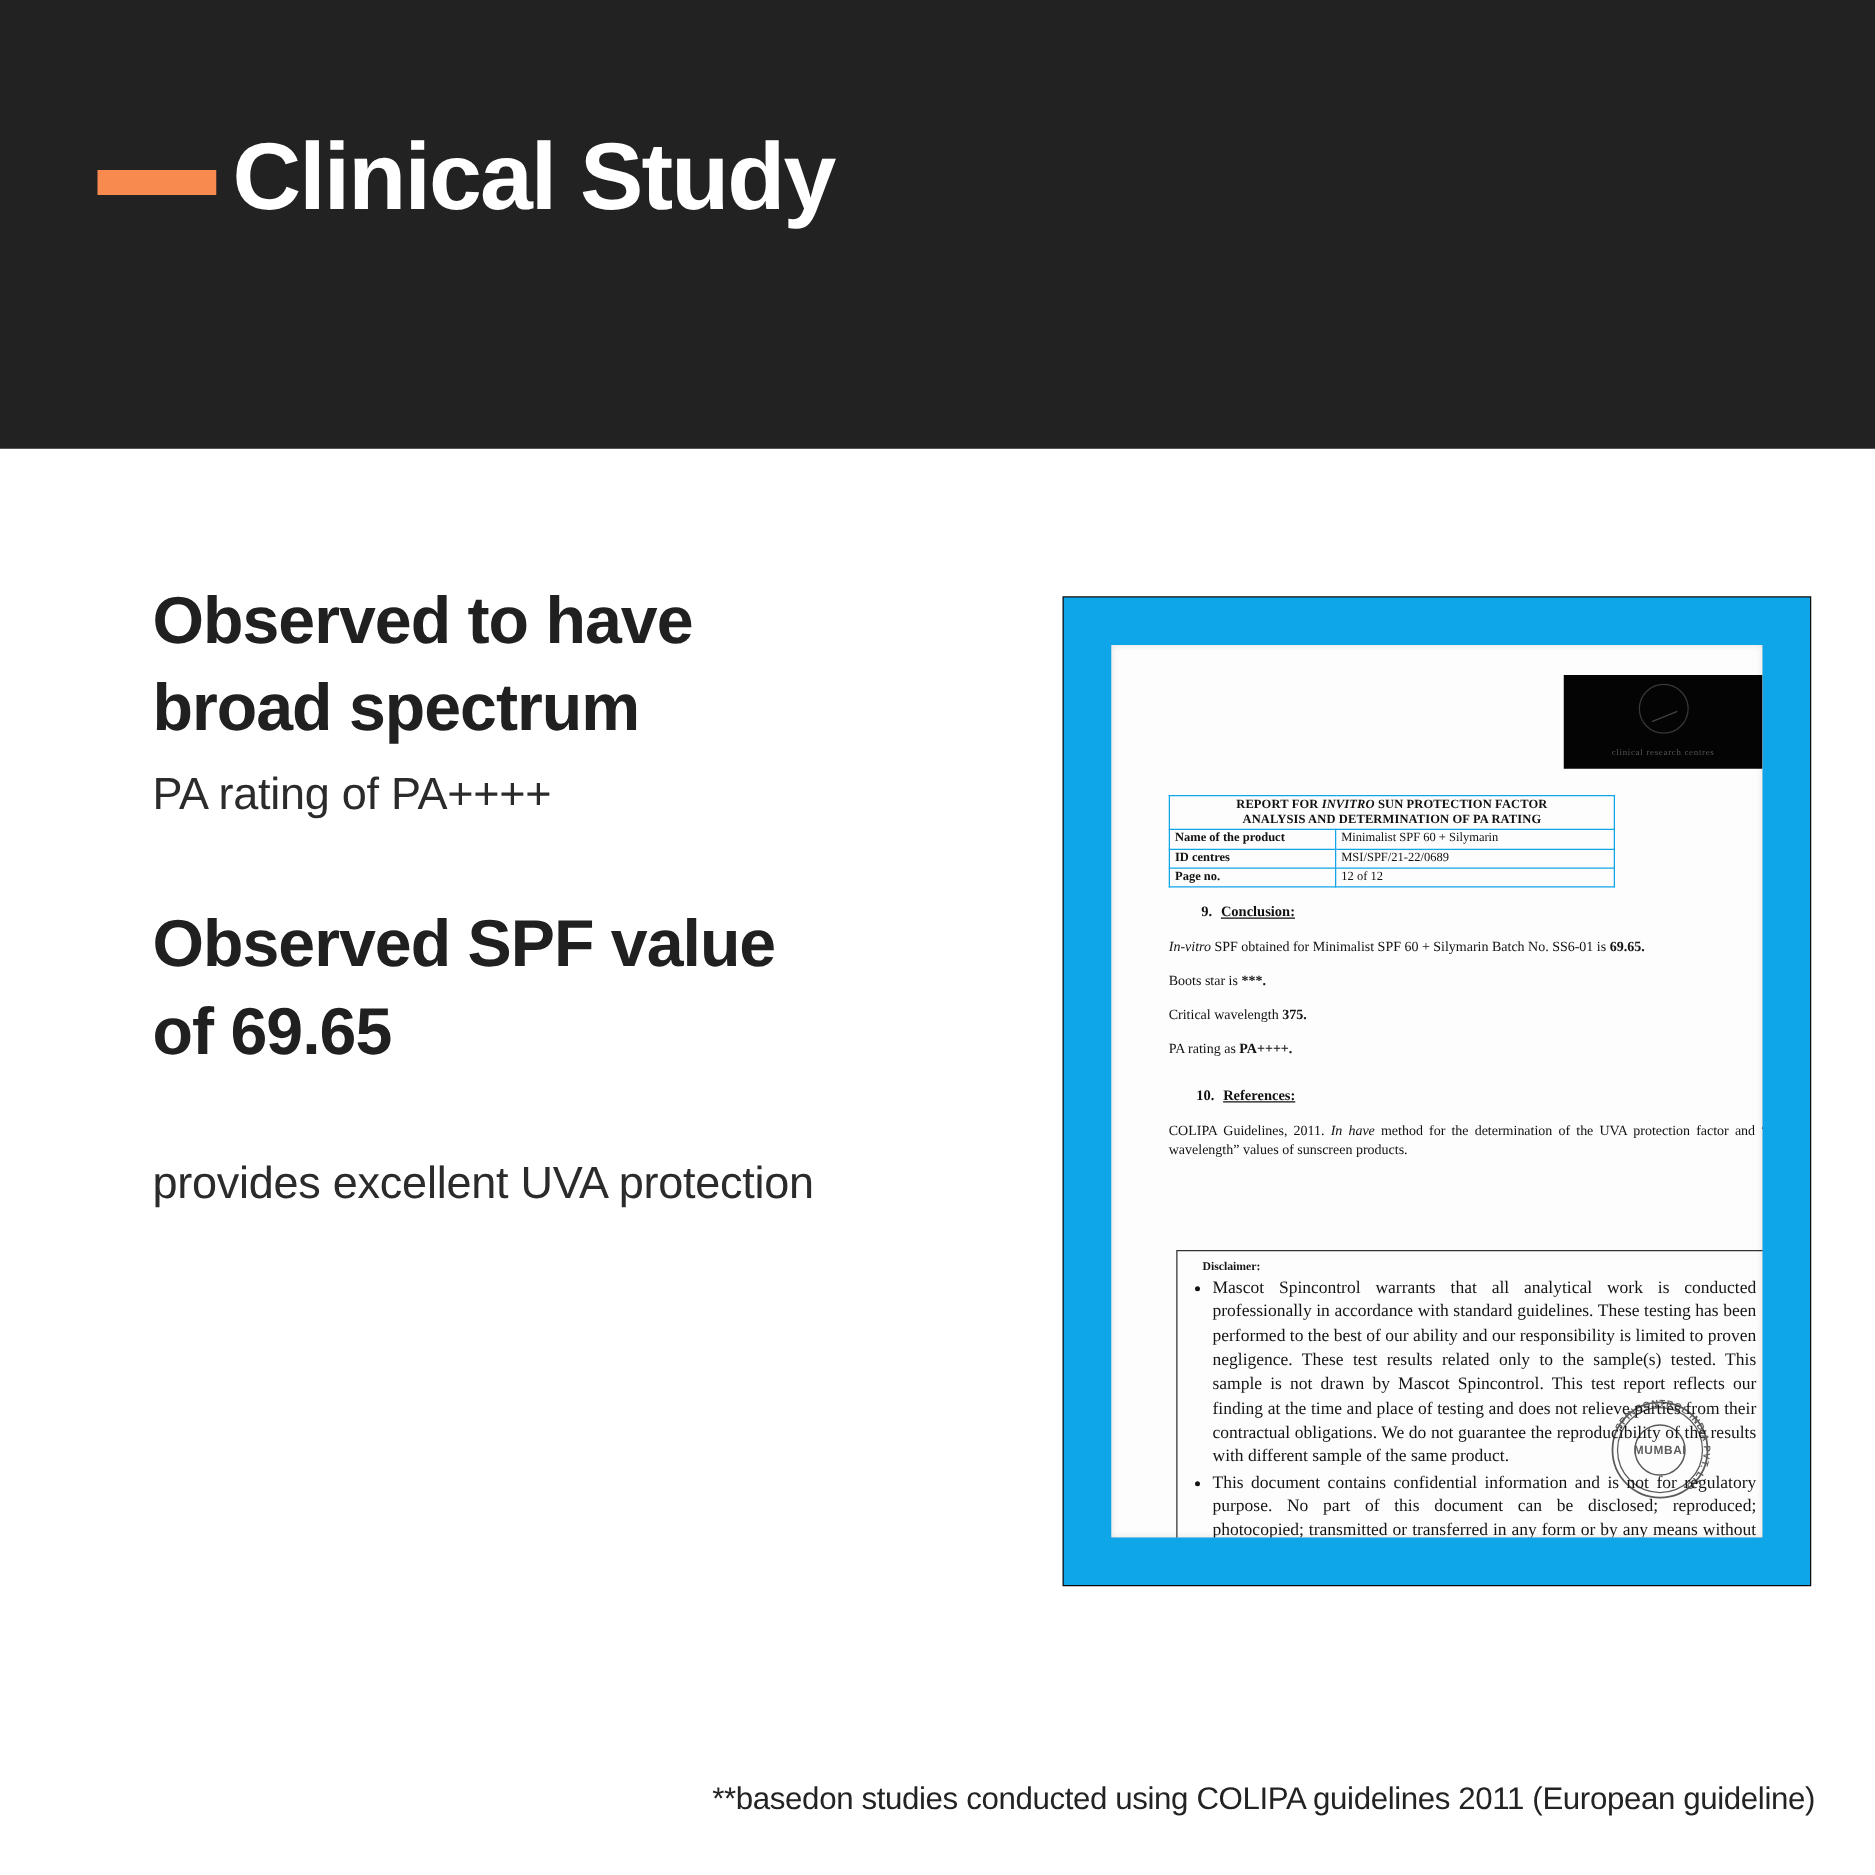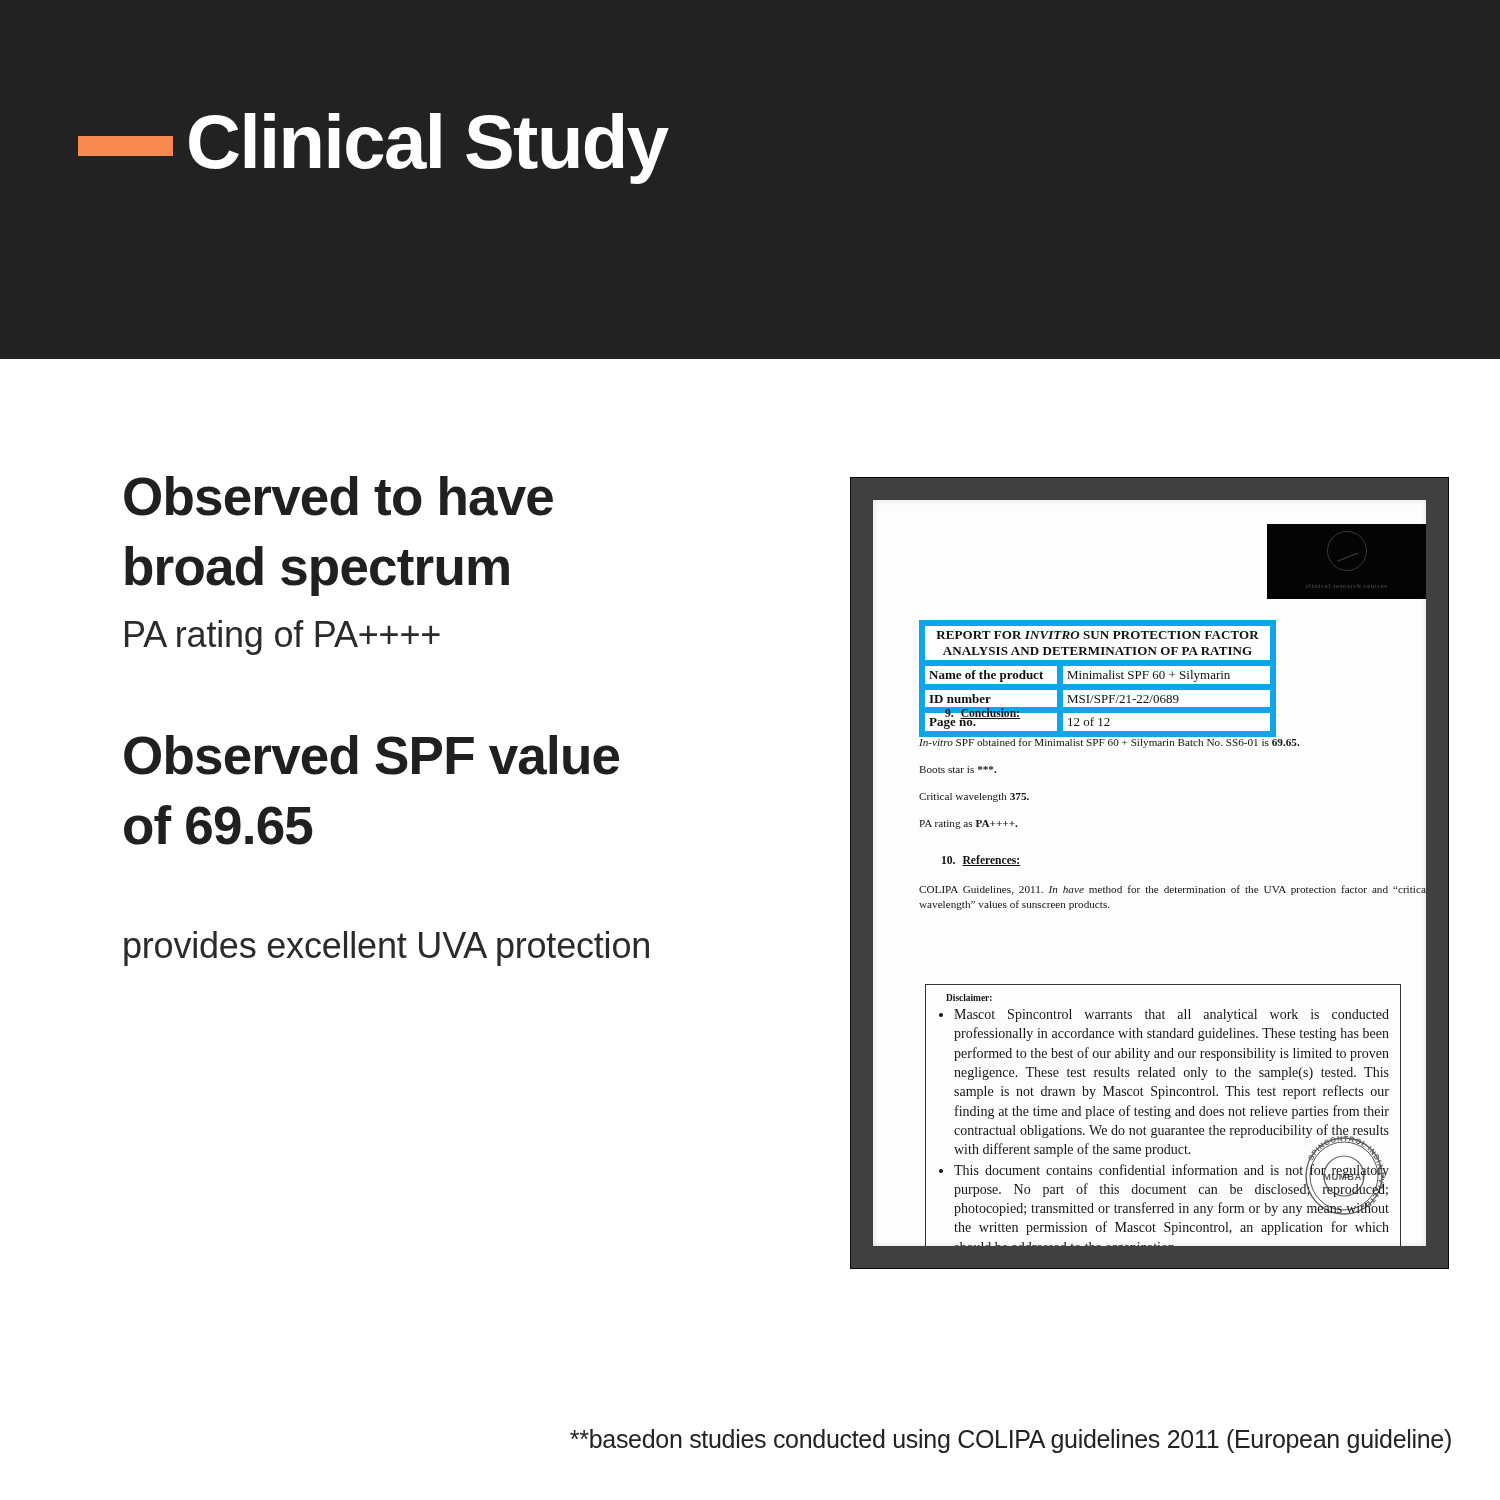--- a/index.html
+++ b/index.html
@@ -70,23 +70,23 @@
     letter-spacing: -0.2px;
   }
 
   
   #cert-frame {
     position: absolute;
     left: 851px;
     top: 478px;
     width: 597px;
     height: 790px;
-    background: #404040;
+    background: #0ea5e9;
     box-sizing: border-box;
-    padding: 22px;
+    padding: 38px;
     box-shadow: 0 0 0 1px #0a0a0a;
   }
   #cert-paper {
     position: relative;
     width: 100%;
     height: 100%;
     background: #fdfdfd;
     box-sizing: border-box;
     overflow: hidden;
     box-shadow: inset 0 0 6px rgba(0,0,0,0.12);
@@ -137,23 +137,23 @@
   #report-table {
     position: absolute;
     left: 46px;
     top: 120px;
     width: 357px;
     border-collapse: collapse;
     font-family: "Liberation Serif", serif;
     color: #111;
   }
   #report-table td {
-    border: 6px solid #0ea5e9;
+    border: 1px solid #0ea5e9;
     padding: 1px 4px;
-    font-size: 13px;
+    font-size: 10px;
     line-height: 1.22;
     vertical-align: top;
   }
   .tbl-title {
     text-align: center;
     font-weight: 700;
     letter-spacing: 0.1px;
   }
   .tbl-title em { font-style: italic; }
   .tbl-label { font-weight: 700; width: 124px; }
@@ -271,21 +271,21 @@
     <table id="report-table">
       <tbody>
           <tr>
         <td class="tbl-title" colspan="2"><span>REPORT FOR </span><em>INVITRO</em><span> SUN PROTECTION FACTOR</span><br><span>ANALYSIS AND DETERMINATION OF PA RATING</span></td>
       </tr>
       <tr>
         <td class="tbl-label">Name of the product</td>
         <td class="tbl-value">Minimalist SPF 60 + Silymarin</td>
       </tr>
       <tr>
-        <td class="tbl-label">ID number</td>
+        <td class="tbl-label">ID centres</td>
         <td class="tbl-value">MSI/SPF/21-22/0689</td>
       </tr>
       <tr>
         <td class="tbl-label">Page no.</td>
         <td class="tbl-value">12 of 12</td>
       </tr>
     </tbody>
       </table>
 
     <div class="doc-sec-head" style="left:72px; top:207px;">

